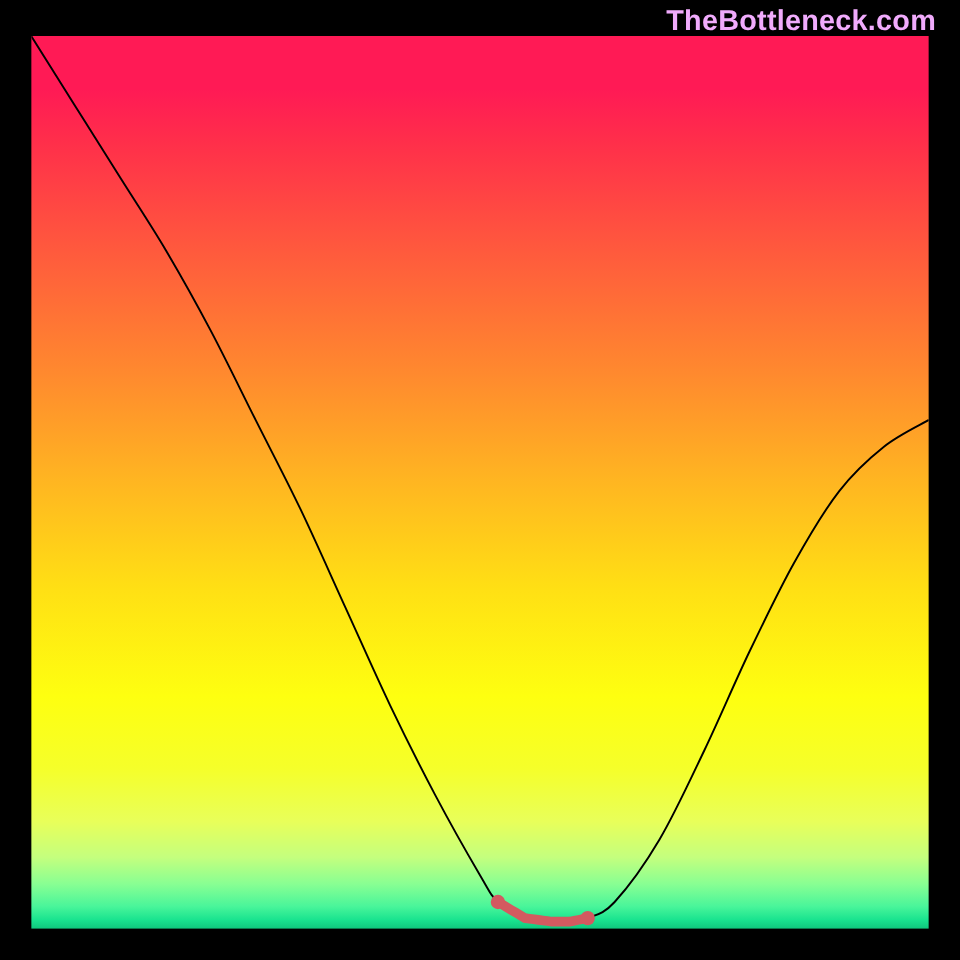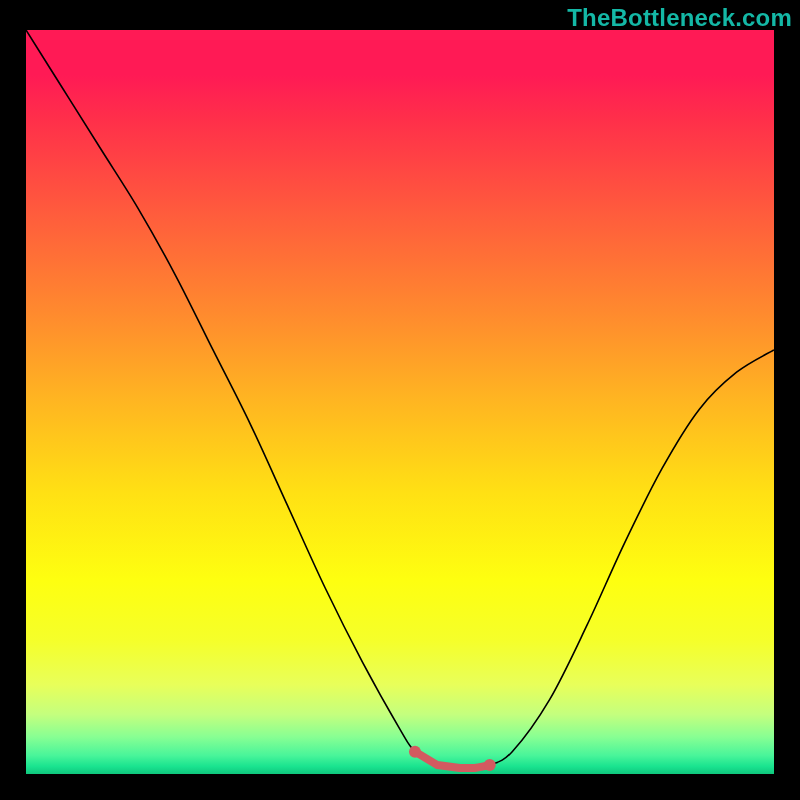--- a/index.html
+++ b/index.html
@@ -13,22 +13,22 @@
   }
   .frame {
     position: relative;
     width: 800px;
     height: 800px;
     background: #000;
   }
   .watermark {
     position: absolute;
     top: 4px;
-    right: 8px;
-    color: #14b8a6;
+    right: 20px;
+    color: #f0abfc;
     font-size: 24px;
     font-weight: 600;
     letter-spacing: 0.2px;
     z-index: 30;
   }
   .plot {
     position: absolute;
     left: 26px;
     top: 30px;
     width: 748px;

